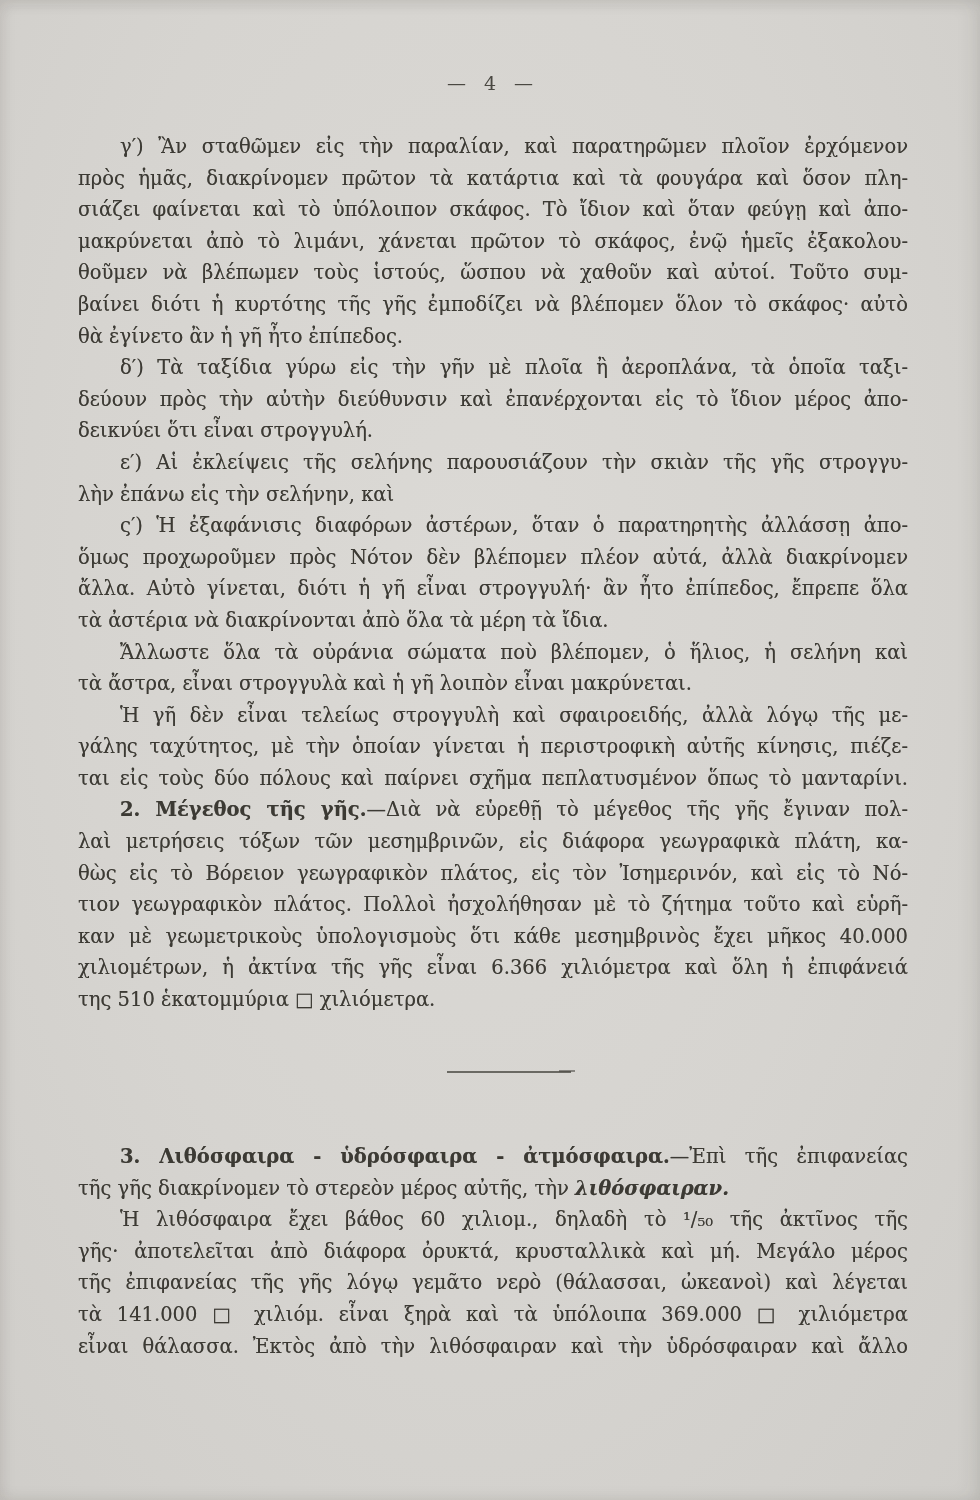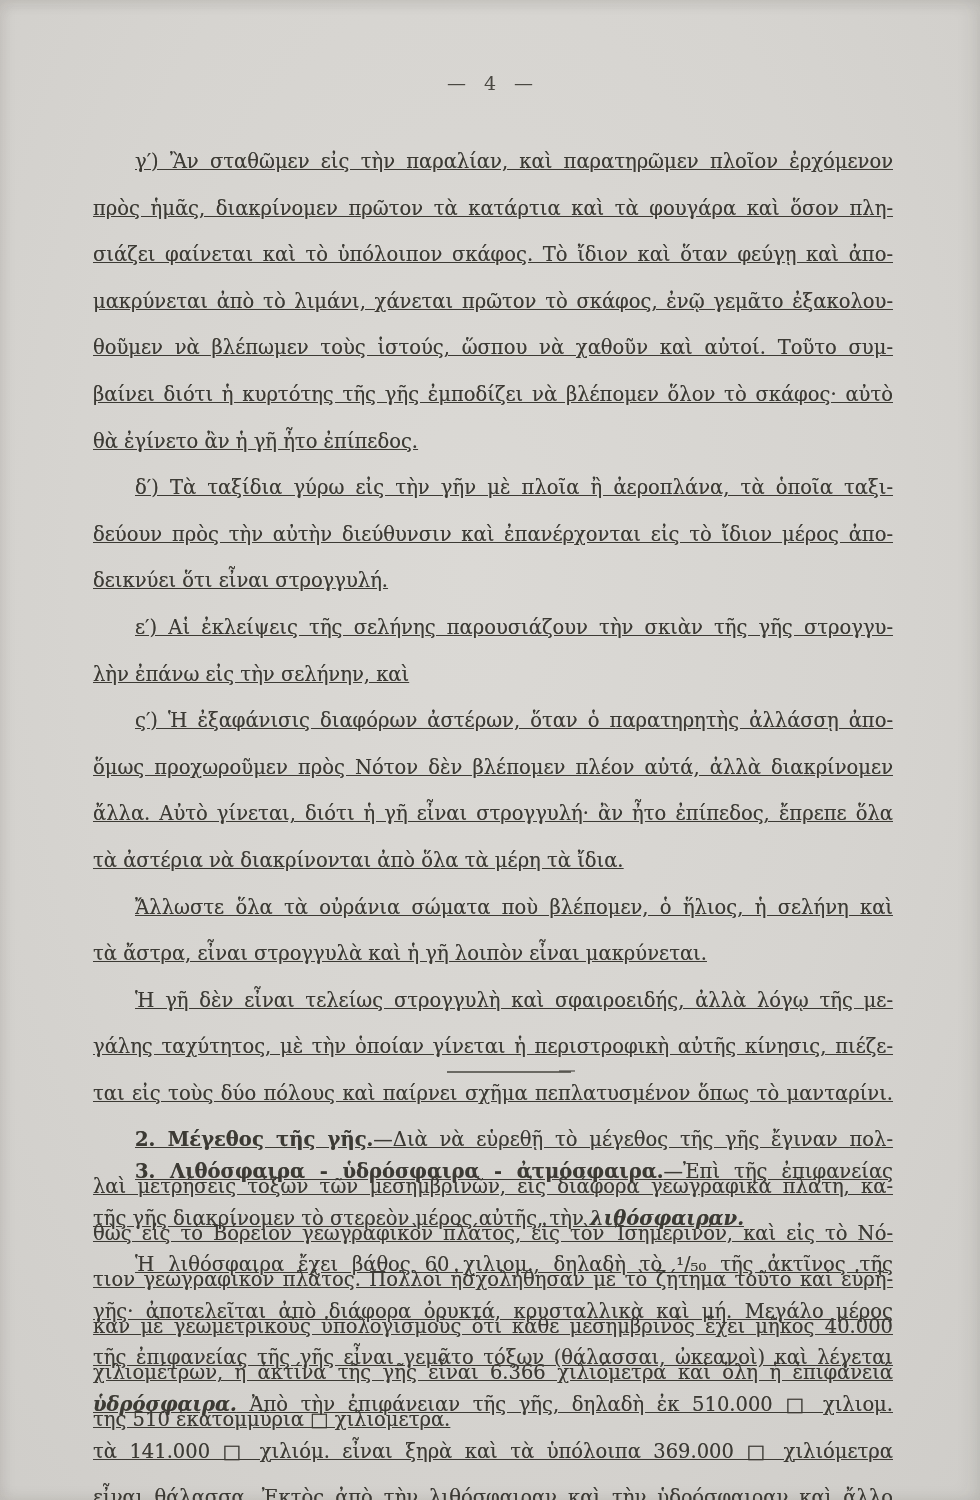--- a/index.html
+++ b/index.html
@@ -27,30 +27,29 @@
     color: #4a4842;
   }
   .textblock {
     position: absolute;
     left: 78px;
     width: 830px;
   }
   .block-1 { top: 131px; }
   .block-2 { top: 1141px; }
   .ln {
-    margin: 15px;
+    margin: 0;
     font-size: 19.5px;
     line-height: 31.6px;
     height: 31.6px;
     overflow: hidden;
     text-align: justify;
     text-align-last: justify;
     color: #3c3a34;
     text-shadow: 0 0 0.5px rgba(58,56,50,0.55);
-    text-decoration: underline;
   }
   .ind { text-indent: 42px; }
   .last { text-align-last: left; }
   b.h { font-weight: bold; }
   .bi { font-weight: bold; font-style: italic; }
   .divider {
     position: absolute;
     top: 1071px; left: 447px;
     width: 124px; height: 0;
     border-top: 2px solid rgba(70,68,62,0.75);
@@ -67,21 +66,21 @@
 <body>
 
 <div class="page">
 
   <div class="pagenum">— 4 —</div>
 
   <div class="textblock block-1">
     <p class="ln ind">γ′) Ἂν σταθῶμεν εἰς τὴν παραλίαν, καὶ παρατηρῶμεν πλοῖον ἐρχόμενον</p>
     <p class="ln">πρὸς ἡμᾶς, διακρίνομεν πρῶτον τὰ κατάρτια καὶ τὰ φουγάρα καὶ ὅσον πλη-</p>
     <p class="ln">σιάζει φαίνεται καὶ τὸ ὑπόλοιπον σκάφος. Τὸ ἴδιον καὶ ὅταν φεύγῃ καὶ ἀπο-</p>
-    <p class="ln">μακρύνεται ἀπὸ τὸ λιμάνι, χάνεται πρῶτον τὸ σκάφος, ἐνῷ γεμᾶτο ἐξακολου-</p>
+    <p class="ln">μακρύνεται ἀπὸ τὸ λιμάνι, χάνεται πρῶτον τὸ σκάφος, ἐνῷ ἡμεῖς ἐξακολου-</p>
     <p class="ln">θοῦμεν νὰ βλέπωμεν τοὺς ἱστούς, ὥσπου νὰ χαθοῦν καὶ αὐτοί. Τοῦτο συμ-</p>
     <p class="ln">βαίνει διότι ἡ κυρτότης τῆς γῆς ἐμποδίζει νὰ βλέπομεν ὅλον τὸ σκάφος· αὐτὸ</p>
     <p class="ln last">θὰ ἐγίνετο ἂν ἡ γῆ ἦτο ἐπίπεδος.</p>
     <p class="ln ind">δ′) Τὰ ταξίδια γύρω εἰς τὴν γῆν μὲ πλοῖα ἢ ἀεροπλάνα, τὰ ὁποῖα ταξι-</p>
     <p class="ln">δεύουν πρὸς τὴν αὐτὴν διεύθυνσιν καὶ ἐπανέρχονται εἰς τὸ ἴδιον μέρος ἀπο-</p>
     <p class="ln last">δεικνύει ὅτι εἶναι στρογγυλή.</p>
     <p class="ln ind">ε′) Αἱ ἐκλείψεις τῆς σελήνης παρουσιάζουν τὴν σκιὰν τῆς γῆς στρογγυ-</p>
     <p class="ln last">λὴν ἐπάνω εἰς τὴν σελήνην, καὶ</p>
     <p class="ln ind">ς′) Ἡ ἐξαφάνισις διαφόρων ἀστέρων, ὅταν ὁ παρατηρητὴς ἀλλάσσῃ ἀπο-</p>
     <p class="ln">ὅμως προχωροῦμεν πρὸς Νότον δὲν βλέπομεν πλέον αὐτά, ἀλλὰ διακρίνομεν</p>
@@ -107,21 +106,18 @@
 
   <div class="textblock block-2">
     <p class="ln ind">
       <b class="h">3. Λιθόσφαιρα - ὑδρόσφαιρα - ἀτμόσφαιρα.</b><span>—Ἐπὶ τῆς ἐπιφανείας</span>
     </p>
     <p class="ln last">
       <span>τῆς γῆς διακρίνομεν τὸ στερεὸν μέρος αὐτῆς, τὴν </span><span class="bi">λιθόσφαιραν.</span>
     </p>
     <p class="ln ind">Ἡ λιθόσφαιρα ἔχει βάθος 60 χιλιομ., δηλαδὴ τὸ ¹/₅₀ τῆς ἀκτῖνος τῆς</p>
     <p class="ln">γῆς· ἀποτελεῖται ἀπὸ διάφορα ὀρυκτά, κρυσταλλικὰ καὶ μή. Μεγάλο μέρος</p>
-    <p class="ln">τῆς ἐπιφανείας τῆς γῆς εἶναι γεμᾶτο τόξων (θάλασσαι, ὠκεανοὶ) καὶ λέγεται</p>
-    <p class="ln">
-      <span class="bi">ὑδρόσφαιρα.</span><span> Ἀπὸ τὴν ἐπιφάνειαν τῆς γῆς, δηλαδὴ ἐκ 510.000 □ χιλιομ.</span>
-    </p>
+    <p class="ln">τῆς ἐπιφανείας τῆς γῆς λόγῳ γεμᾶτο νερὸ (θάλασσαι, ὠκεανοὶ) καὶ λέγεται</p>
     <p class="ln">τὰ 141.000 □ χιλιόμ. εἶναι ξηρὰ καὶ τὰ ὑπόλοιπα 369.000 □ χιλιόμετρα</p>
     <p class="ln">εἶναι θάλασσα. Ἐκτὸς ἀπὸ τὴν λιθόσφαιραν καὶ τὴν ὑδρόσφαιραν καὶ ἄλλο</p>
   </div>
 
 </div>
 
 </body></html>

